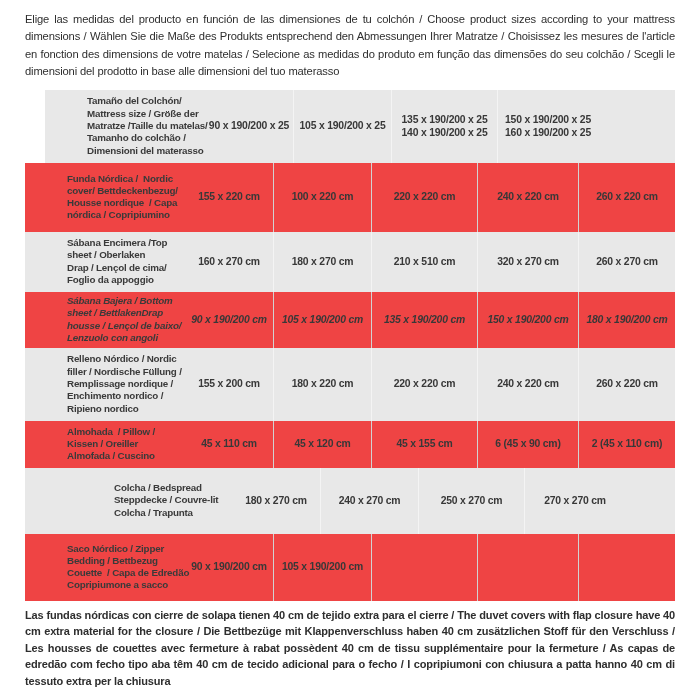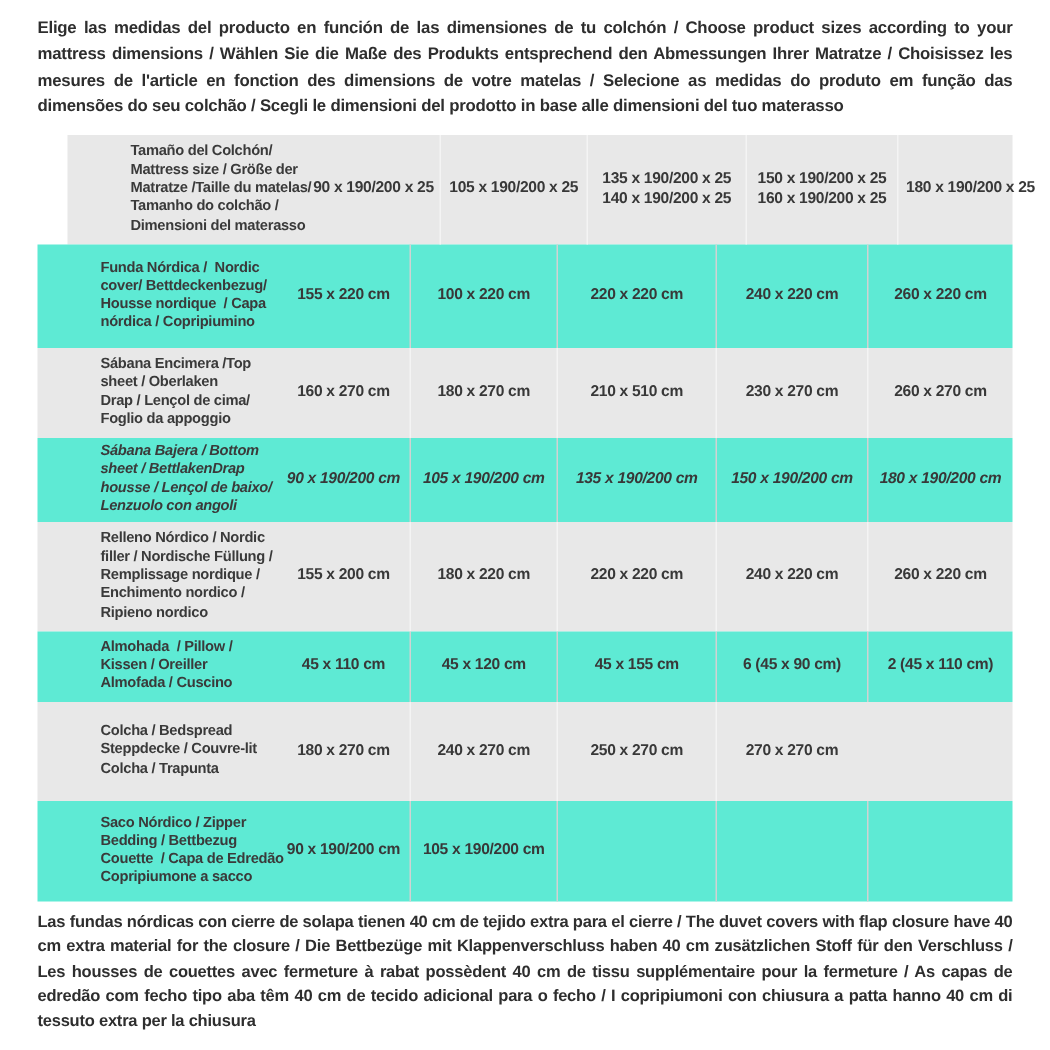--- a/index.html
+++ b/index.html
@@ -9,41 +9,41 @@
     font-family: "Liberation Sans", sans-serif;
     color: #333333;
     overflow: hidden;
   }
   .page { width: 700px; height: 700px; }
 
   .intro {
     margin: 11px 25px 9px 25px;
     font-size: 11.2px;
     line-height: 17.4px;
-    font-weight: 700;
+    font-weight: 400;
     letter-spacing: -0.15px;
     text-align: justify;
     color: #2e2e2e;
   }
 
   .size-table { margin: 0 25px; width: 650px; }
 
   .row {
     display: grid;
     grid-template-columns: 160px 88px 98px 106px 101px 97px;
-    background: #5eead4;
+    background: #ef4444;
   }
   .row:nth-child(odd) { background: #e8e8e8; }
   .row:nth-child(1) { height: 73px; margin-left: 20px; }
   .row:nth-child(2) { height: 69px; }
   .row:nth-child(3) { height: 60px; }
   .row:nth-child(4) { height: 56px; font-style: italic; }
   .row:nth-child(5) { height: 73px; }
   .row:nth-child(6) { height: 47px; }
-  .row:nth-child(7) { height: 66px; }
+  .row:nth-child(7) { height: 66px; padding-left: 47px; }
   .row:nth-child(8) { height: 67px; }
 
   .cell {
     box-sizing: border-box;
     display: flex;
     align-items: center;
   }
   .label {
     padding-left: 42px;
     font-size: 9.8px;
@@ -90,21 +90,20 @@
 Mattress size / Größe der
 Matratze /Taille du matelas/
 Tamanho do colchão /
 Dimensioni del materasso</div>
       <div class="cell v">90 x 190/200 x 25</div>
       <div class="cell v">105 x 190/200 x 25</div>
       <div class="cell v">135 x 190/200 x 25
 140 x 190/200 x 25</div>
       <div class="cell v">150 x 190/200 x 25
 160 x 190/200 x 25</div>
-      <div class="cell v">180 x 190/200 x 25</div>
     </div>
 
     <div class="row">
       <div class="cell label">Funda Nórdica /  Nordic
 cover/ Bettdeckenbezug/
 Housse nordique  / Capa
 nórdica / Copripiumino</div>
       <div class="cell v">155 x 220 cm</div>
       <div class="cell v">100 x 220 cm</div>
       <div class="cell v">220 x 220 cm</div>
@@ -113,21 +112,21 @@
     </div>
 
     <div class="row">
       <div class="cell label">Sábana Encimera /Top
 sheet / Oberlaken
 Drap / Lençol de cima/
 Foglio da appoggio</div>
       <div class="cell v">160 x 270 cm</div>
       <div class="cell v">180 x 270 cm</div>
       <div class="cell v">210 x 510 cm</div>
-      <div class="cell v">230 x 270 cm</div>
+      <div class="cell v">320 x 270 cm</div>
       <div class="cell v">260 x 270 cm</div>
     </div>
 
     <div class="row">
       <div class="cell label">Sábana Bajera / Bottom
 sheet / BettlakenDrap
 housse / Lençol de baixo/
 Lenzuolo con angoli</div>
       <div class="cell v">90 x 190/200 cm</div>
       <div class="cell v">105 x 190/200 cm</div>

